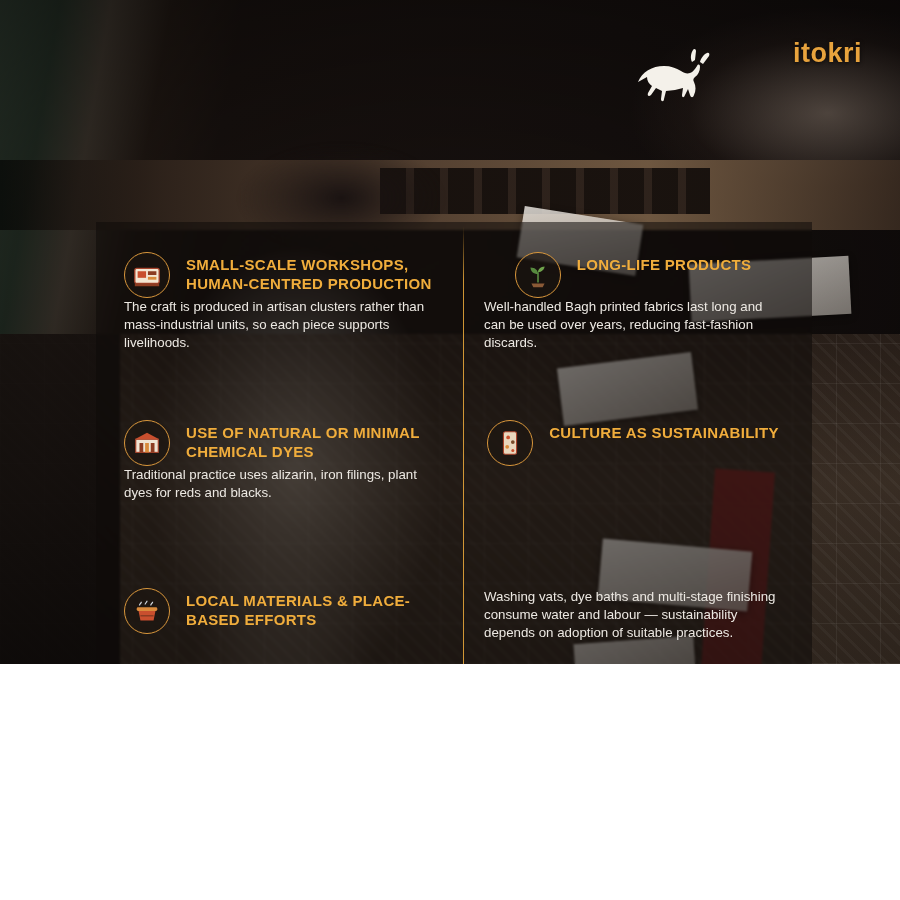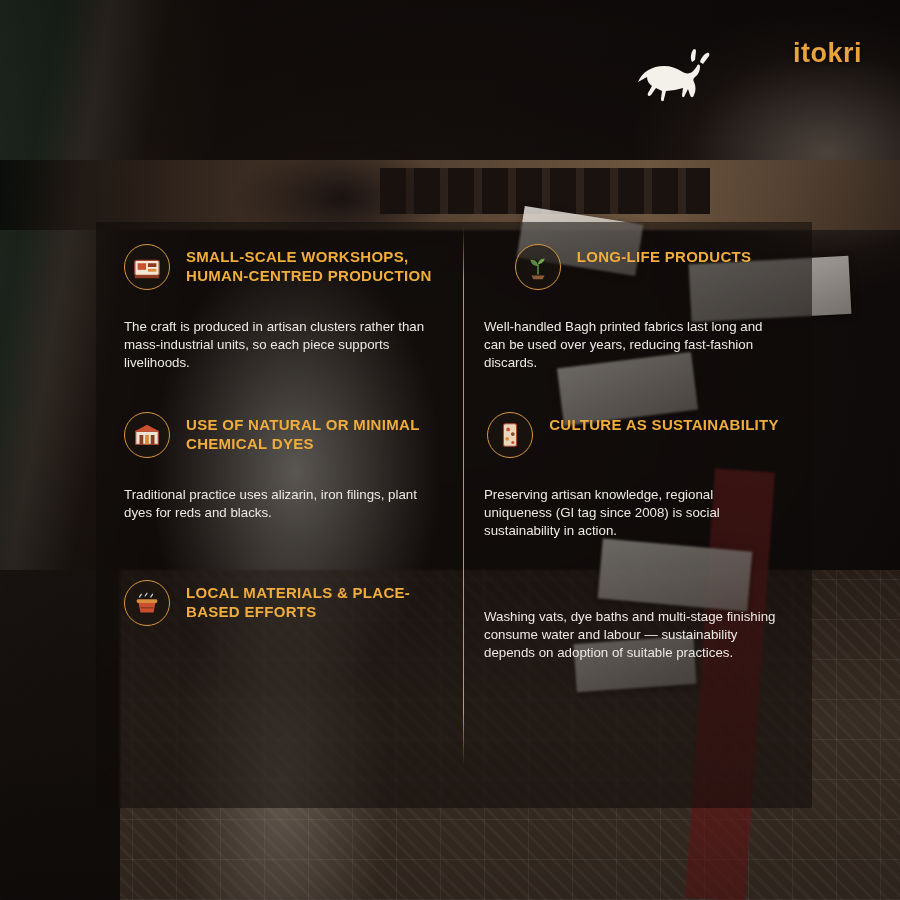--- a/index.html
+++ b/index.html
@@ -6,21 +6,21 @@
 
   html, body {
     width: 900px;
     height: 900px;
     font-family: "Liberation Sans", sans-serif;
   }
 
   .poster {
     position: relative;
     width: 900px;
-    height: 900px;
+    height: 664px;
     overflow: hidden;
     background: #1d4ed8;
   }
 
   
   .bg {
     position: absolute;
     inset: 0;
     background:
       
@@ -159,21 +159,21 @@
     left: 463px;
     top: 226px;
     width: 1px;
     height: 540px;
     background: linear-gradient(180deg, rgba(240,173,60,0) 0%, rgba(240,173,60,0.85) 10%, rgba(240,173,60,0.85) 90%, rgba(240,173,60,0) 100%);
   }
 
   .grid {
     position: absolute;
     left: 96px;
-    top: 232px;
+    top: 240px;
     width: 716px;
     display: grid;
     grid-template-columns: 362px 354px;
     grid-auto-rows: 168px;
   }
 
   .cell { position: relative; padding: 12px 24px 0 28px; }
   .cell.right { padding-left: 26px; padding-right: 30px; }
 
   .cell-head { display: flex; align-items: flex-start; gap: 16px; }
@@ -193,21 +193,21 @@
     font-size: 15px;
     font-weight: bold;
     line-height: 1.26;
     letter-spacing: 0.3px;
     color: #f0ad3c;
     padding-top: 4px;
     text-transform: uppercase;
   }
 
   .cell-body {
-    margin-top: 28px;
+    margin-top: 0;
     font-size: 13.3px;
     line-height: 1.34;
     color: #ece8e2;
   }
   .cell.right .cell-body { }
 
   
   .cell.right .cell-head { padding-top: 0; justify-content: center; }
 </style>
 </head>
@@ -296,21 +296,20 @@
           <svg viewBox="0 0 32 32" aria-hidden="true">
             <rect x="9" y="4" width="14" height="24" rx="2" fill="#e9d7bd" stroke="#a8442c" stroke-width="1.2"></rect>
             <circle cx="14" cy="10" r="2" fill="#c94f2e"></circle>
             <circle cx="19" cy="15" r="2" fill="#7a4b2a"></circle>
             <circle cx="13" cy="20" r="2" fill="#d98b3c"></circle>
             <circle cx="19" cy="24" r="1.6" fill="#c94f2e"></circle>
           </svg>
         </span>
         <span class="cell-title">CULTURE AS SUSTAINABILITY</span>
       </div>
-      <div class="cell-body">Preserving artisan knowledge, regional uniqueness (GI tag since 2008) is social sustainability in action.</div>
     </div>
 
     <div class="cell left">
       <div class="cell-head">
         <span class="badge">
           <svg viewBox="0 0 32 32" aria-hidden="true">
             <path d="M10 6c0 2-2 2-2 4M16 5c0 2-2 2-2 4M22 6c0 2-2 2-2 4" stroke="#cfd6dd" stroke-width="1.3" fill="none"></path>
             <rect x="5" y="12" width="22" height="4" rx="1.5" fill="#d98b3c"></rect>
             <path d="M7 16h18l-2 10H9z" fill="#c94f2e"></path>
             <path d="M9 21h14" stroke="#8c3c22" stroke-width="1.6"></path>

